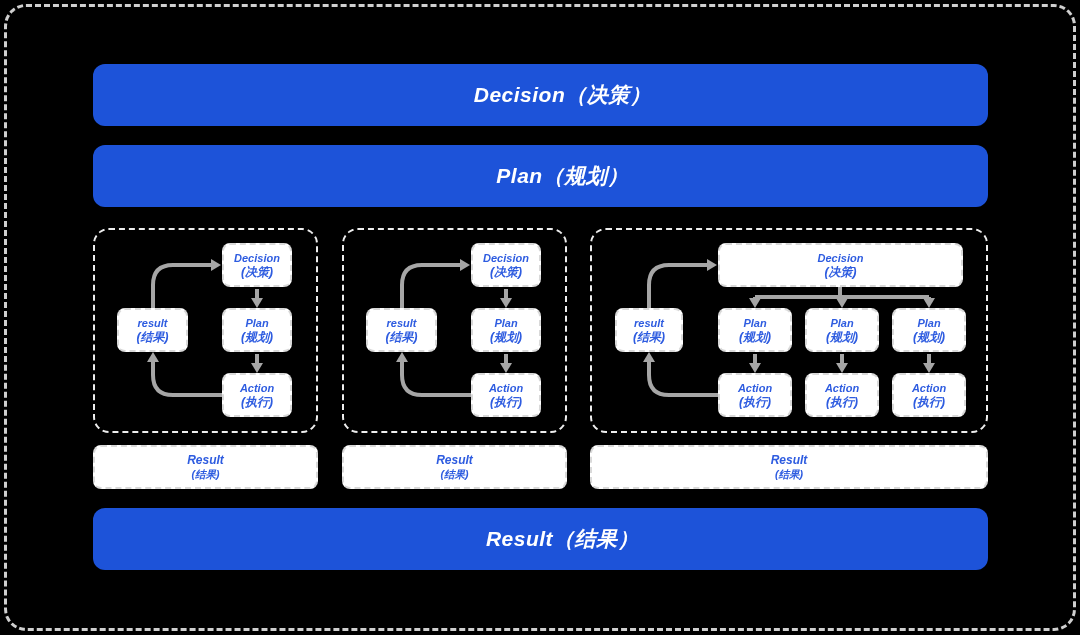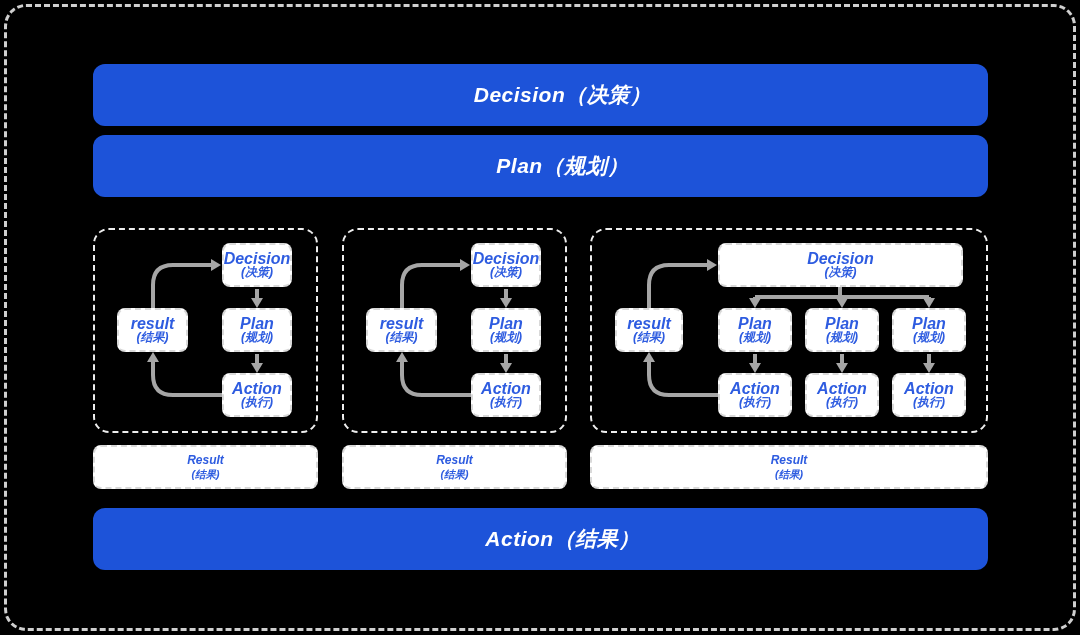--- a/index.html
+++ b/index.html
@@ -23,38 +23,38 @@
     border:3px dashed var(--outer_dash);border-radius:22px;
     pointer-events:none;
   }
   .banner{
     position:absolute;left:93px;width:895px;height:62px;
     background:var(--banner_blue);border-radius:12px;
     display:flex;align-items:center;justify-content:center;
     color:var(--banner_text);font-style:italic;font-weight:700;
     font-size:21px;letter-spacing:.5px;box-sizing:border-box;padding-left:44px;
   }
-  .b1{top:64px}.b2{top:135px}.b3{top:508px}
+  .b1{top:64px}.b2{top:145px}.b3{top:508px}
   .panel{
     position:absolute;top:228px;height:205px;box-sizing:border-box;
     border:2px dashed var(--panel_dash);border-radius:16px;
   }
   .p1{left:93px;width:225px}
   .p2{left:342px;width:225px}
   .p3{left:590px;width:398px}
   .panel svg{position:absolute;left:-2px;top:-2px;display:block}
   .arrows path{stroke:var(--arrow_gray);stroke-width:4;fill:none}
   .arrows polygon{fill:var(--arrow_gray)}
   .node{
     position:absolute;background:#fff;box-sizing:border-box;
     border:2px dashed var(--node_dash);border-radius:8px;
     display:flex;flex-direction:column;align-items:center;justify-content:center;
     color:var(--node_text_blue);font-style:italic;font-weight:700;text-align:center;
   }
-  .node .en{font-size:16px;line-height:15px}
+  .node .en{font-size:11px;line-height:15px}
   .node .zh{font-size:12px;line-height:13px}
   .rbox{
     position:absolute;top:445px;height:44px;background:#fff;box-sizing:border-box;
     border:2px dashed var(--node_dash);border-radius:8px;
     display:flex;flex-direction:column;align-items:center;justify-content:center;
     color:var(--node_text_blue);font-style:italic;font-weight:700;text-align:center;
   }
   .rbox .en{font-size:12px;line-height:15px}
   .rbox .zh{font-size:10.5px;line-height:13px}
   .r1{left:93px;width:225px}
@@ -190,14 +190,14 @@
 <div class="rbox r2">
   <span class="en">Result</span>
   <span class="zh">(结果)</span>
 </div>
 <div class="rbox r3">
   <span class="en">Result</span>
   <span class="zh">(结果)</span>
 </div>
 
 <div class="banner b3">
-  <span>Action（结果）</span>
+  <span>Result（结果）</span>
 </div>
 
 </body></html>

